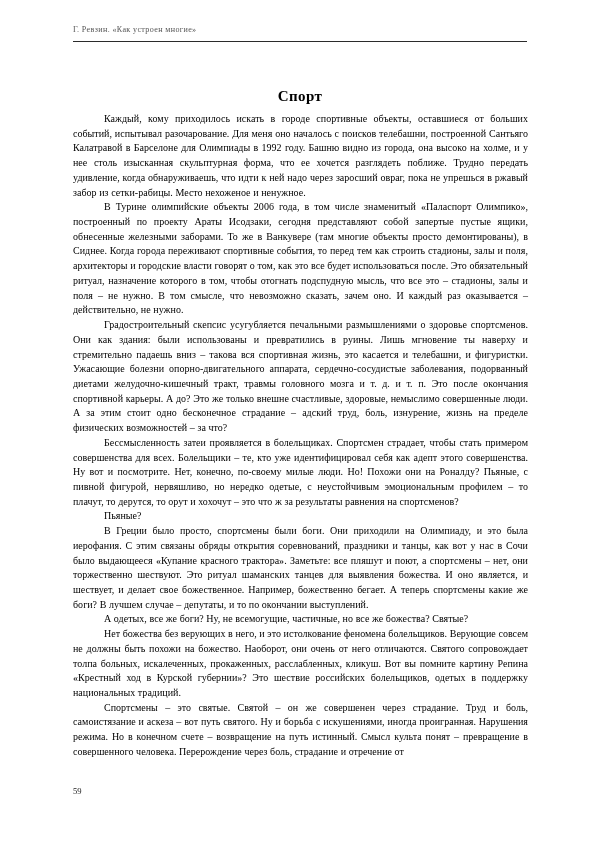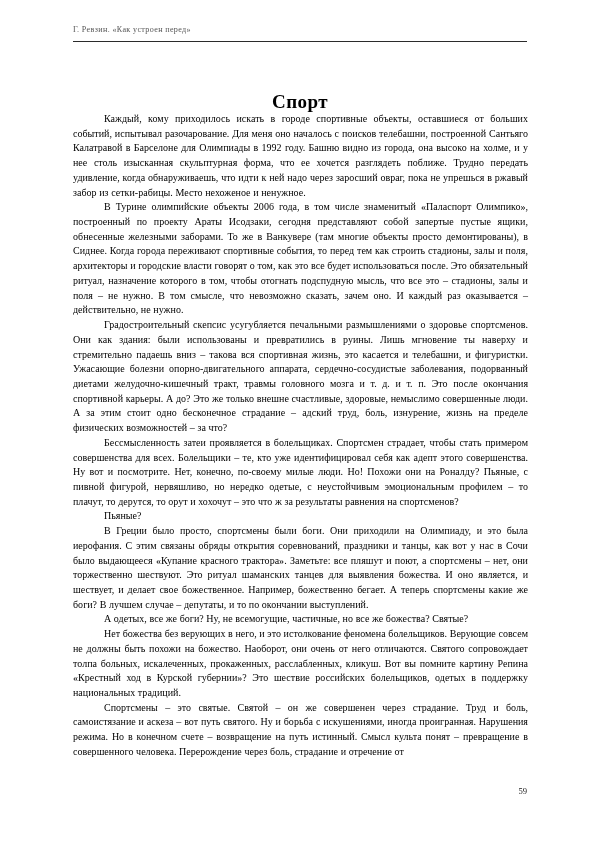--- a/index.html
+++ b/index.html
@@ -43,21 +43,21 @@
     height: 1px;
     background: #2b2b2b;
   }
   
   .chapter-title {
     position: absolute;
     left: 73px;
     top: 78px;
     width: 454px;
     text-align: center;
-    font-size: 19px;
+    font-size: 15px;
     font-weight: bold;
     letter-spacing: 0.4px;
   }
   
   .body-block {
     position: absolute;
     left: 73px;
     top: 112px;
     width: 455px;
   }
@@ -70,32 +70,31 @@
     letter-spacing: 0.02px;
     hyphens: none;
     word-spacing: 0.1px;
   }
   
   .folio {
     position: absolute;
     left: 73px;
     top: 786px;
     width: 454px;
-    text-align: right;
     font-size: 8.6px;
     color: #1a1a1a;
   }
 </style>
 </head>
 <body>
 
 <div class="page">
 
   <div class="running-head">
-    <div class="running-head-text">Г.  Ревзин.  «Как устроен перед»</div>
+    <div class="running-head-text">Г.  Ревзин.  «Как устроен многие»</div>
   </div>
   <div class="head-rule"></div>
 
   <h1 class="chapter-title">Спорт</h1>
 
   <div class="body-block">
     <p class="para">Каждый, кому приходилось искать в городе спортивные объекты, оставшиеся от больших событий, испытывал разочарование. Для меня оно началось с поисков телебашни, построенной Сантьяго Калатравой в Барселоне для Олимпиады в 1992 году. Башню видно из города, она высоко на холме, и у нее столь изысканная скульптурная форма, что ее хочется разглядеть поближе. Трудно передать удивление, когда обнаруживаешь, что идти к ней надо через заросший овраг, пока не упрешься в ржавый забор из сетки-рабицы. Место нехоженое и ненужное.</p>
     <p class="para">В Турине олимпийские объекты 2006 года, в том числе знаменитый «Паласпорт Олимпико», построенный по проекту Араты Исодзаки, сегодня представляют собой запертые пустые ящики, обнесенные железными заборами. То же в Ванкувере (там многие объекты просто демонтированы), в Сиднее. Когда города переживают спортивные события, то перед тем как строить стадионы, залы и поля, архитекторы и городские власти говорят о том, как это все будет использоваться после. Это обязательный ритуал, назначение которого в том, чтобы отогнать подспудную мысль, что все это – стадионы, залы и поля – не нужно. В том смысле, что невозможно сказать, зачем оно. И каждый раз оказывается – действительно, не нужно.</p>
     <p class="para">Градостроительный скепсис усугубляется печальными размышлениями о здоровье спортсменов. Они как здания: были использованы и превратились в руины. Лишь мгновение ты наверху и стремительно падаешь вниз – такова вся спортивная жизнь, это касается и телебашни, и фигуристки. Ужасающие болезни опорно-двигательного аппарата, сердечно-сосудистые заболевания, подорванный диетами желудочно-кишечный тракт, травмы головного мозга и т. д. и т. п. Это после окончания спортивной карьеры. А до? Это же только внешне счастливые, здоровые, немыслимо совершенные люди. А за этим стоит одно бесконечное страдание – адский труд, боль, изнурение, жизнь на пределе физических возможностей – за что?</p>
     <p class="para">Бессмысленность затеи проявляется в болельщиках. Спортсмен страдает, чтобы стать примером совершенства для всех. Болельщики – те, кто уже идентифицировал себя как адепт этого совершенства. Ну вот и посмотрите. Нет, конечно, по-своему милые люди. Но! Похожи они на Роналду? Пьяные, с пивной фигурой, нервяшливо, но нередко одетые, с неустойчивым эмоциональным профилем – то плачут, то дерутся, то орут и хохочут – это что ж за результаты равнения на спортсменов?</p>

